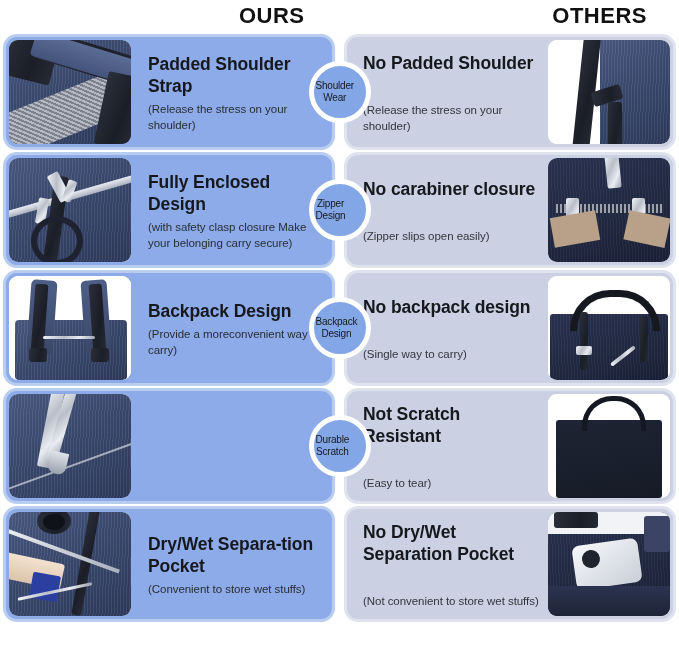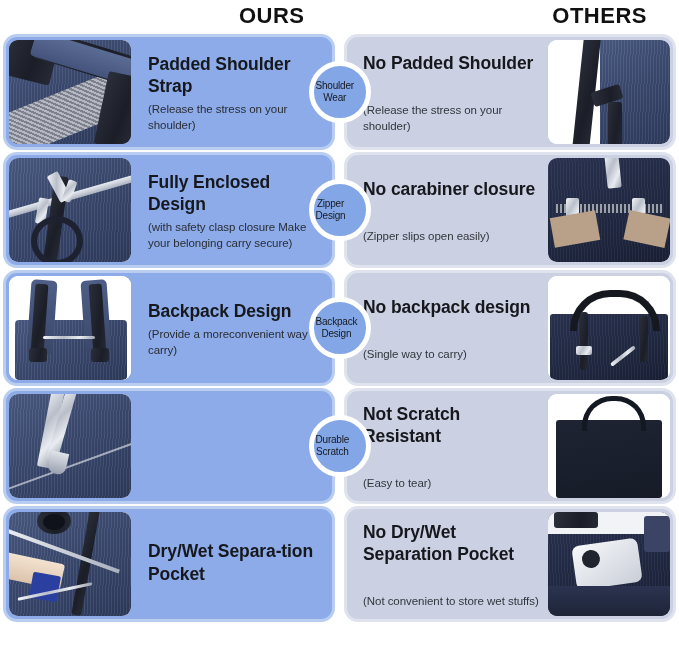--- a/index.html
+++ b/index.html
@@ -351,20 +351,21 @@
             <div class="ph" style="left:34px;top:2px;width:22px;height:16px;border-radius:50%;background:#0f1219;"></div>
             <div class="ph strap" style="left:72px;top:-8px;width:10px;height:112px;transform:rotate(10deg);"></div>
             <div class="ph" style="left:-12px;top:36px;width:126px;height:4px;background:linear-gradient(90deg,#eef1f5,#aab1bd);transform:rotate(20deg);"></div>
             <div class="ph" style="left:-6px;top:46px;width:60px;height:26px;background:linear-gradient(180deg,#f3e2d0,#dcc3ab);transform:rotate(12deg);border-radius:3px;"></div>
             <div class="ph" style="left:22px;top:62px;width:28px;height:26px;background:#2a3fa0;transform:rotate(10deg);border-radius:2px;"></div>
             <div class="ph metal" style="left:8px;top:78px;width:76px;height:3px;transform:rotate(-12deg);"></div>
           </div>
         </div>
         <div class="text-col">
           <p class="feature-title">Dry/Wet Separa-tion Pocket</p>
+          <p class="feature-sub">(Convenient to store wet stuffs)</p>
         </div>
       </div>
       <div class="panel panel-others">
         <div class="text-col">
           <p class="feature-title">No Dry/Wet Separation Pocket</p>
           <p class="feature-sub">(Not convenient to store wet stuffs)</p>
         </div>
         <div class="thumb">
           <div class="thumb-inner">
             <div class="fabric-dark"></div>

